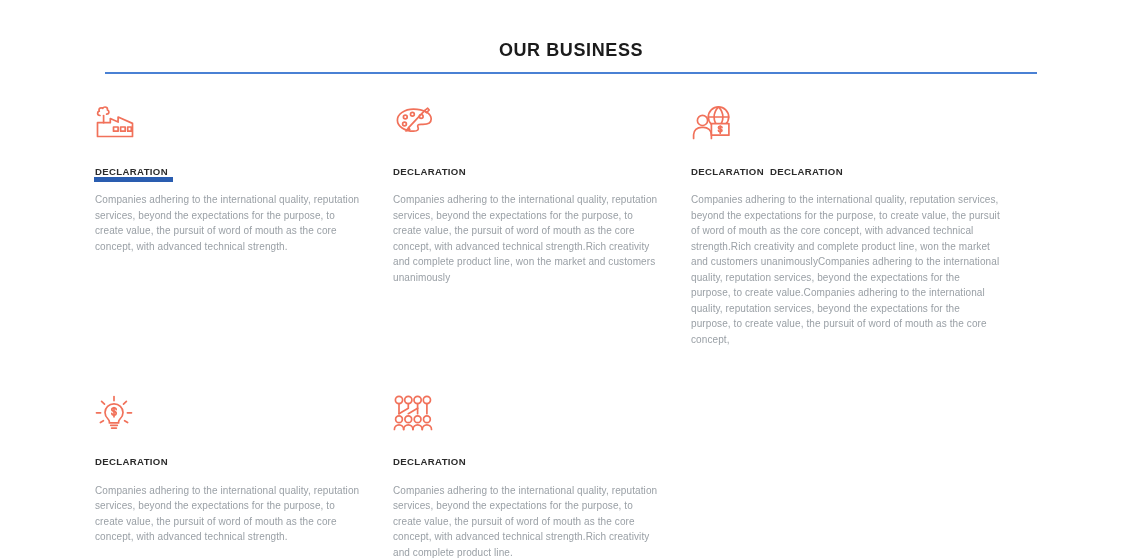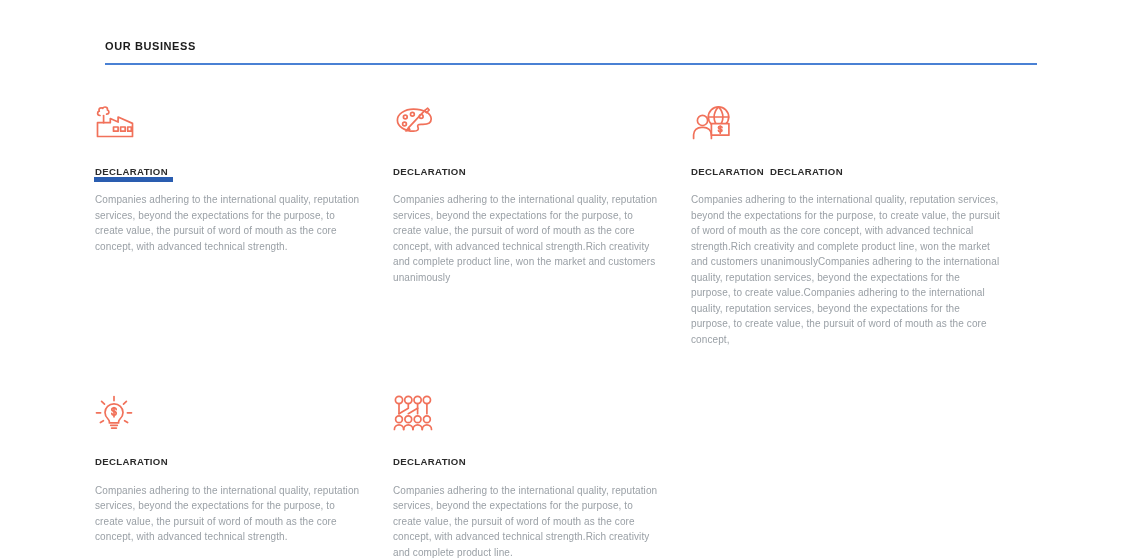--- a/index.html
+++ b/index.html
@@ -22,26 +22,27 @@
   }
 
   
   .section-header {
     position: absolute;
     left: 105px;
     top: 40px;
     width: 932px;
   }
   .section-title {
-    font-size: 11px;
+    font-size: 18px;
     font-weight: bold;
     letter-spacing: 0.6px;
     color: #1b1b1b;
     margin: 0 0 10px 0;
     line-height: 1.2;
+    text-align: center;
   }
   .section-rule {
     height: 2px;
     width: 100%;
     background: #4a81d4;
   }
 
   
   .grid {
     position: absolute;

